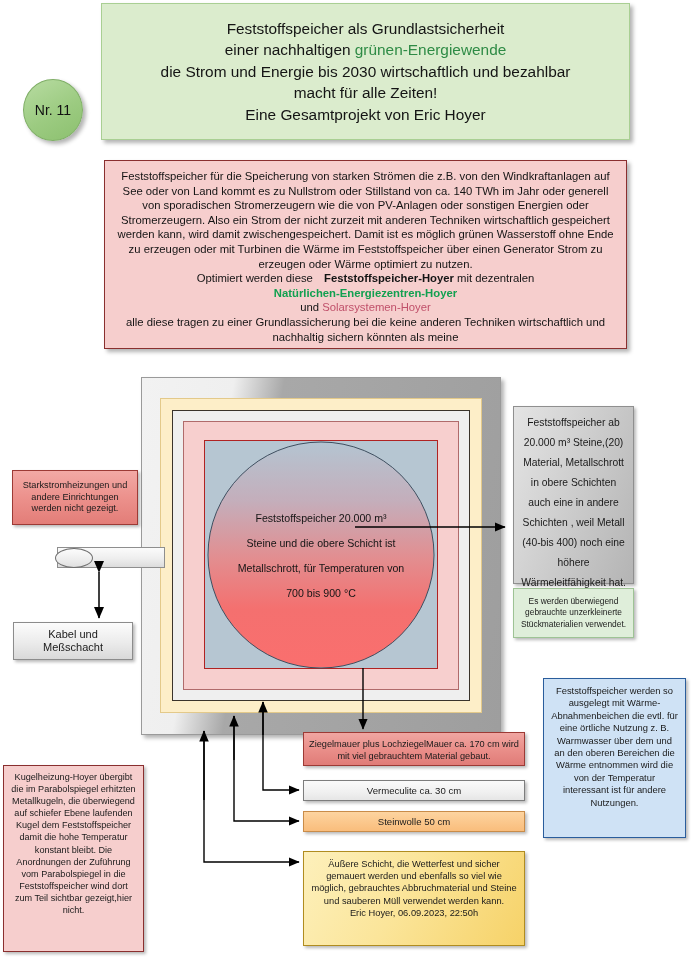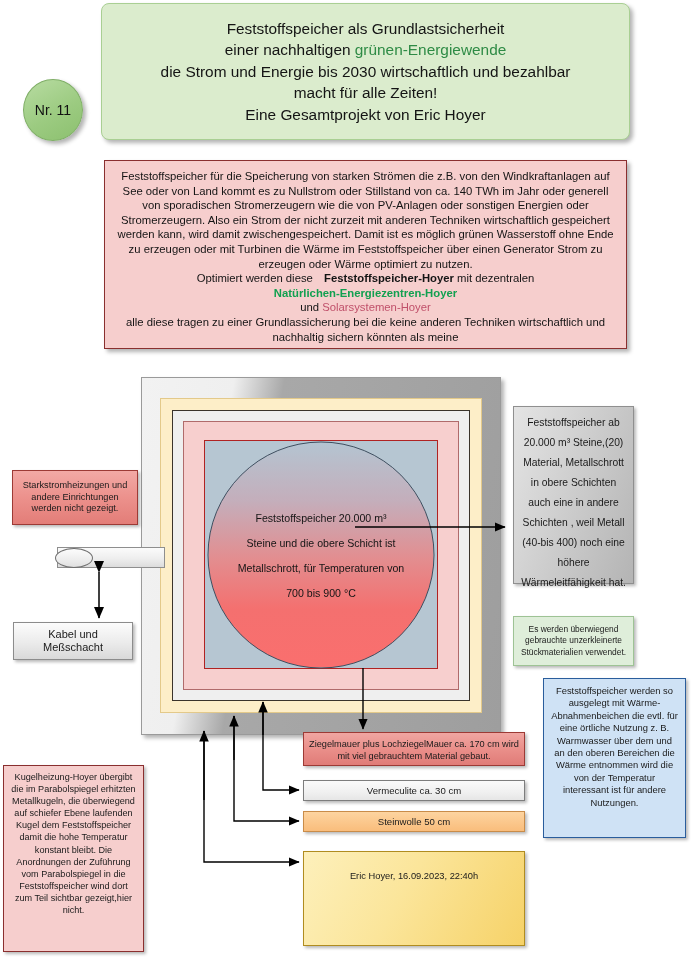--- a/index.html
+++ b/index.html
@@ -19,21 +19,21 @@
   #nr-badge{
     left:23px;top:79px;width:60px;height:62px;border-radius:50%;
     background:linear-gradient(150deg,#b8dca2 0%,#9ccb81 55%,#8cc06f 100%);
     border:1px solid #7fae66;
     display:flex;align-items:center;justify-content:center;
     font-size:14px;color:#111;
   }
 
   
   #header-box{
-    left:101px;top:3px;width:529px;height:137px;border-radius:8px;
+    left:101px;top:3px;width:529px;height:137px;border-radius:0;
     background:#dbeccd;border:1px solid #a9cf93;
     display:flex;align-items:center;justify-content:center;
   }
   #header-box .lines{text-align:center;line-height:21.5px;font-size:15.4px;color:#141414;}
   .green-accent{color:#2e8b45;}
 
   
   #intro-box{
     left:104px;top:160px;width:523px;height:189px;
     background:#f6cecd;border:1px solid #8a2f2f;
@@ -113,21 +113,21 @@
   #box-material{
     left:513px;top:406px;width:121px;height:178px;
     background:linear-gradient(110deg,#e4e4e4 0%,#d6d6d6 30%,#b4b4b4 100%);
     border:1px solid #8f8f8f;
     padding:6px 5px;text-align:center;font-size:10.3px;line-height:20px;
   }
   #box-used-material{
     left:513px;top:588px;width:121px;height:50px;
     background:#dfeeda;border:1px solid #9ec395;
     display:flex;align-items:center;justify-content:center;text-align:center;
-    font-size:8.4px;line-height:11.4px;padding:3px;margin-top:28px;
+    font-size:8.4px;line-height:11.4px;padding:3px;
   }
   #box-waerme{
     left:543px;top:678px;width:143px;height:160px;
     background:#cfe2f5;border:1px solid #2a5d9c;
     padding:6px 7px;text-align:center;font-size:9.4px;line-height:12.4px;
   }
 
   
   #legend-ziegel{
     left:303px;top:732px;width:222px;height:34px;
@@ -235,22 +235,22 @@
 <div class="abs shdw-s" id="legend-ziegel">
   <span>Ziegelmauer plus  LochziegelMauer ca. 170 cm wird mit viel gebrauchtem Material gebaut.</span>
 </div>
 <div class="abs shdw-s" id="legend-vermeculite">
   <span>Vermeculite  ca. 30 cm</span>
 </div>
 <div class="abs shdw-s" id="legend-steinwolle">
   <span>Steinwolle 50 cm</span>
 </div>
 <div class="abs shdw-s" id="legend-aussen">
-  <br>
-  <span>Eric Hoyer,  16.09.2023, 22:40h</span>
+  <span>Äußere Schicht, die Wetterfest und sicher gemauert werden und ebenfalls so viel wie möglich, gebrauchtes Abbruchmaterial und Steine und sauberen Müll verwendet werden kann.</span><br>
+  <span>Eric Hoyer,  06.09.2023, 22:50h</span>
 </div>
 
 <svg class="abs" id="wires" viewBox="0 0 695 962">
   <defs>
     <marker id="ah" markerWidth="9" markerHeight="9" refX="7.5" refY="3.4" orient="auto">
       <path d="M0,0 L8,3.4 L0,6.8 z" fill="#000"></path>
     </marker>
     <marker id="ah2" markerWidth="9" markerHeight="9" refX="7.5" refY="3.4" orient="auto">
       <path d="M0,0 L8,3.4 L0,6.8 z" fill="#000"></path>
     </marker>

